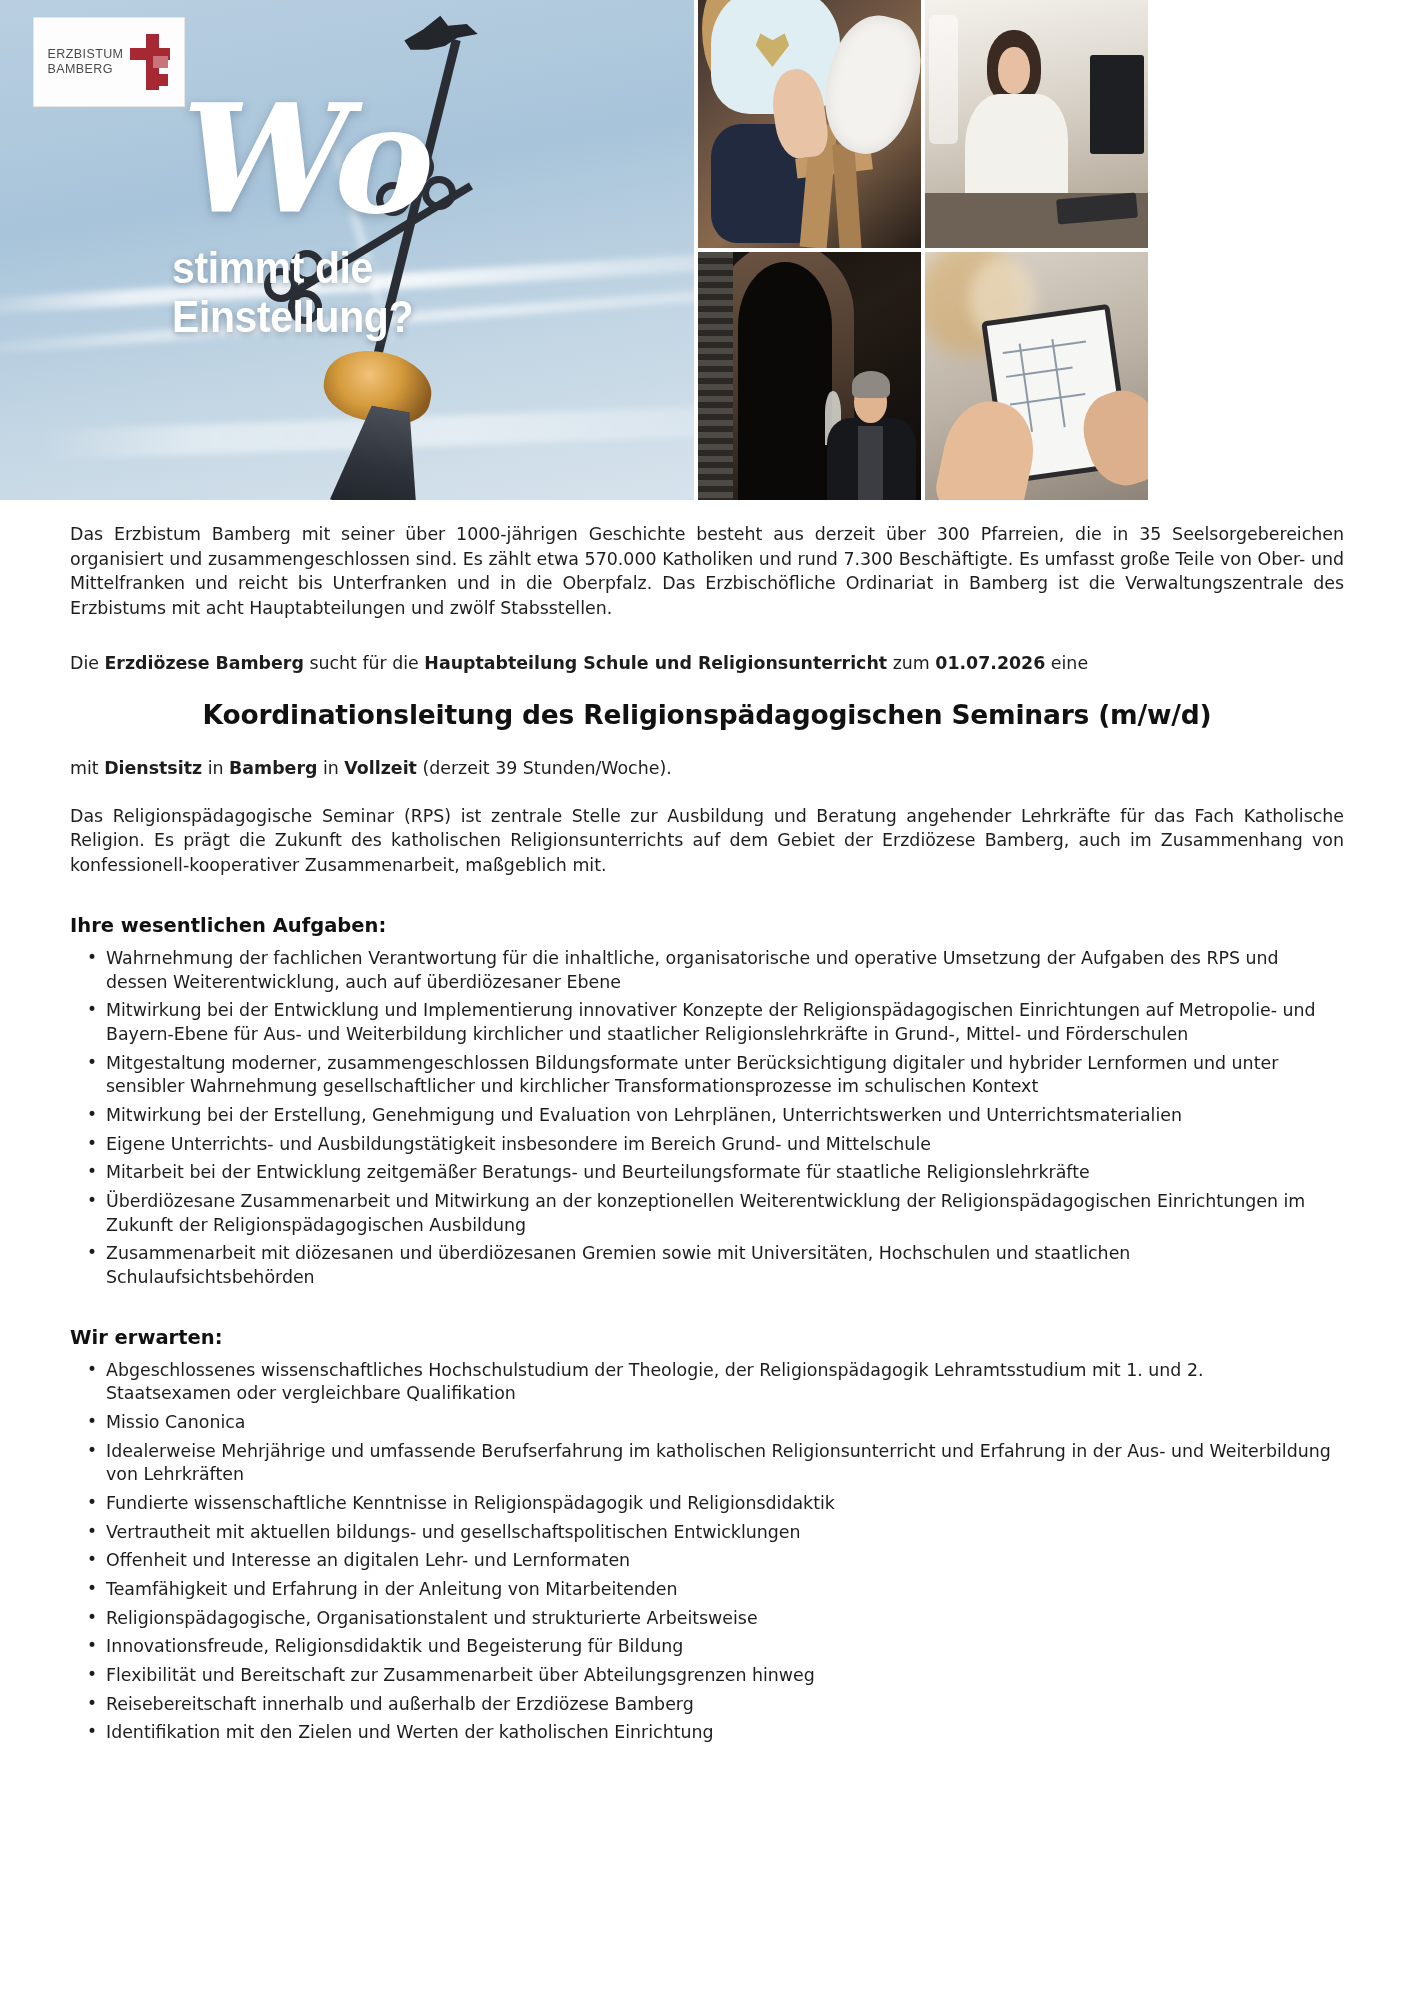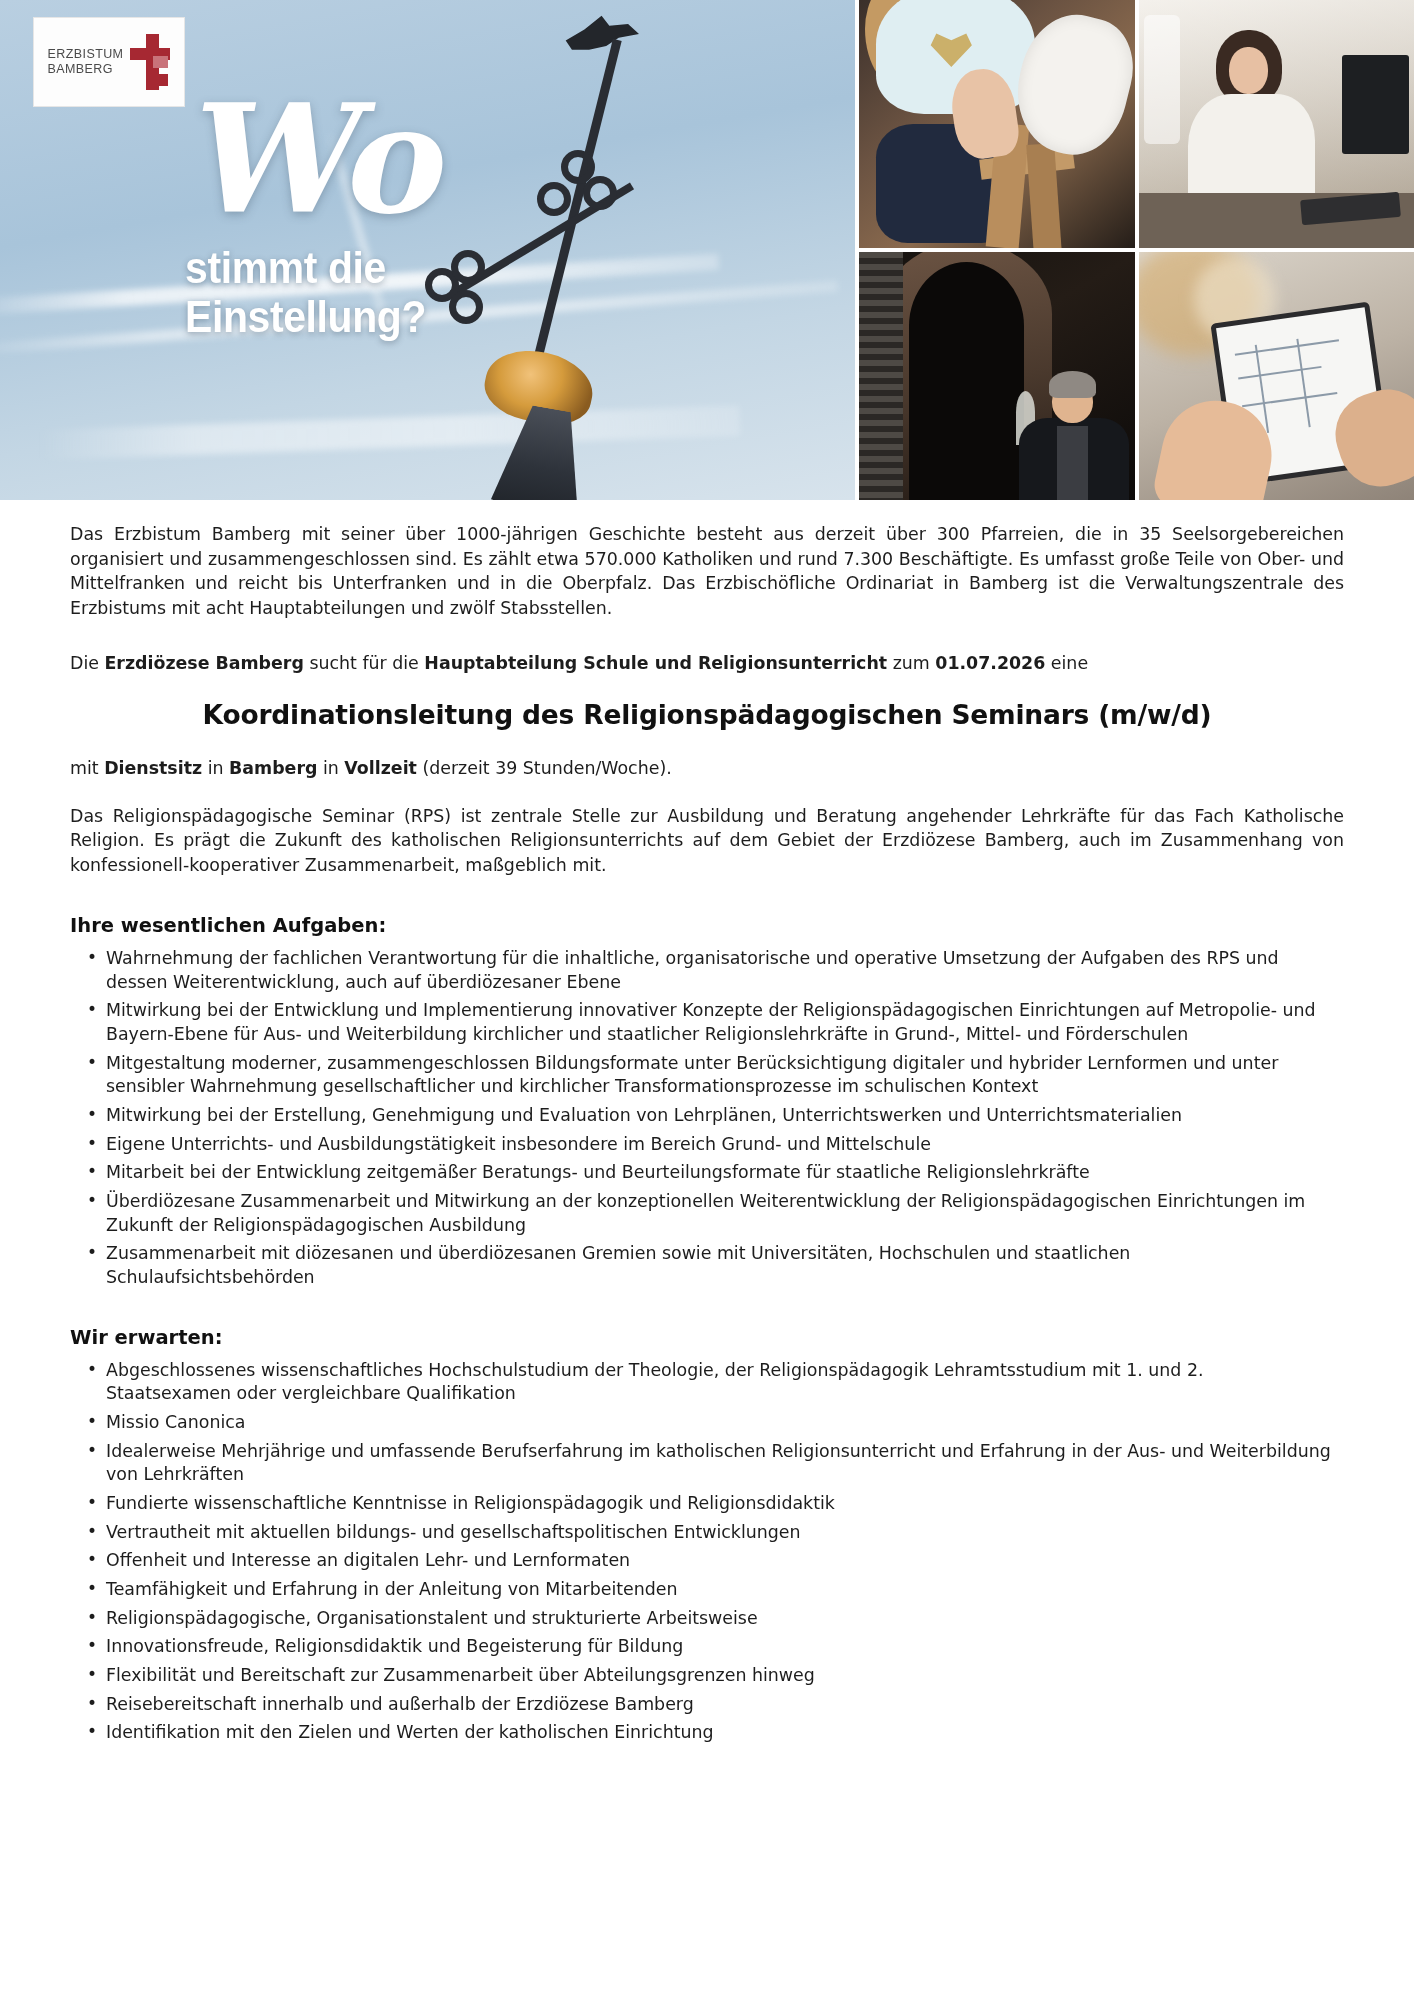--- a/index.html
+++ b/index.html
@@ -19,21 +19,21 @@
     width: 1414px;
     min-height: 2000px;
     background: #ffffff;
     position: relative;
     overflow: hidden;
   }
 
   
   .header {
     position: relative;
-    width: 1414px;
+    width: 1148px;
     height: 500px;
     display: flex;
     gap: 4px;
     padding: 0 0 0 0;
     background: #ffffff;
     align-items: flex-end;
   }
 
   .hero {
     position: relative;
@@ -121,21 +121,21 @@
   .hero-logo .logo-mark i {
     position: absolute; display: block; background: #a62832;
   }
   .hero-logo .logo-mark .v { left: 16px; top: 0; width: 13px; height: 56px; }
   .hero-logo .logo-mark .h { left: 0; top: 14px; width: 40px; height: 12px; }
   .hero-logo .logo-mark .f { left: 23px; top: 22px; width: 15px; height: 12px; background: #c9737a; }
   .hero-logo .logo-mark .b { left: 16px; top: 40px; width: 22px; height: 12px; }
 
   .hero-head {
     position: absolute;
-    left: 185px;
+    left: 172px;
     top: 92px;
     z-index: 5;
     width: 520px;
   }
   .hero-head .script {
     display: block;
     font-family: "DejaVu Serif", serif;
     font-style: italic;
     font-weight: 700;
     font-size: 150px;

